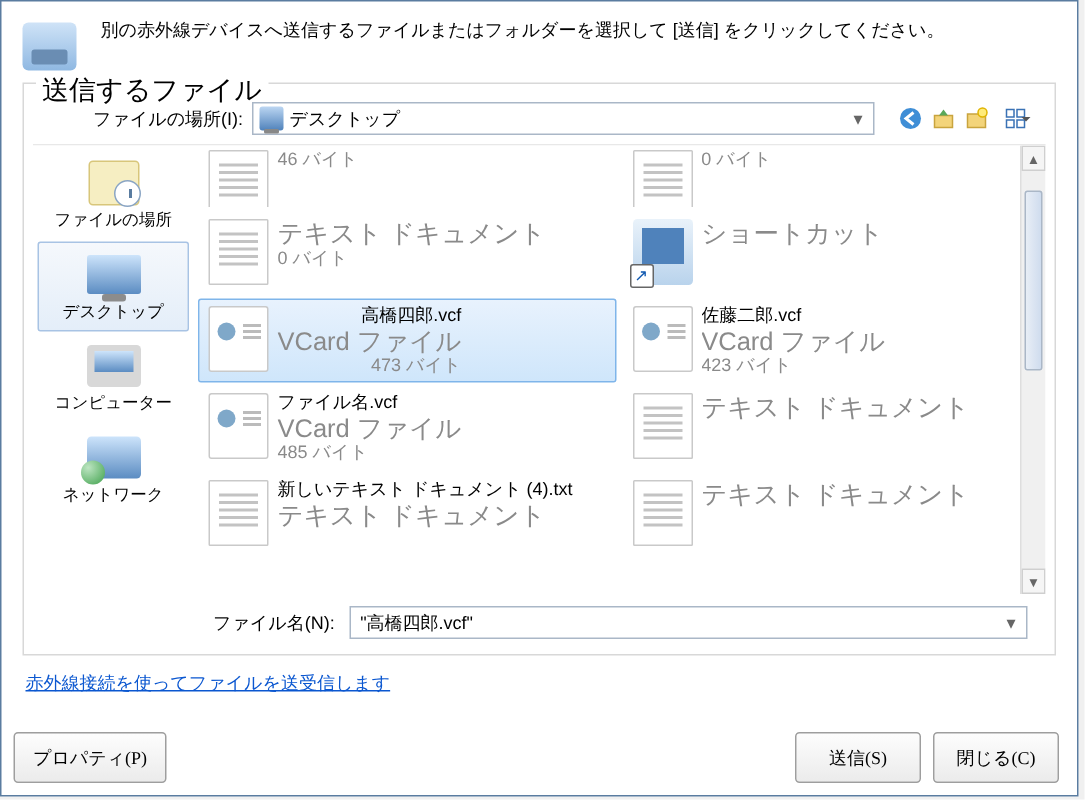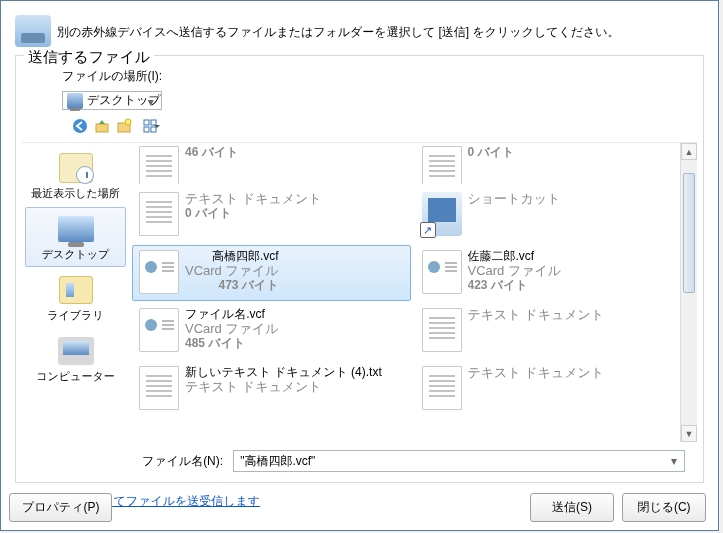--- a/index.html
+++ b/index.html
@@ -33,21 +33,21 @@
     right: 6px; top: 3px;
     width: 44px; height: 20px;
     background: linear-gradient(#e79a8f, #d4624f 45%, #c6402c 55%, #d96653);
     border: 1px solid #8a3a2e;
     border-radius: 3px;
     display:flex;align-items:center;justify-content:center;
     cursor: pointer;
   }
   .close-btn svg { width:12px;height:12px; }
   .content { padding: 12px 14px 8px 14px; }
-  .header-row { display:flex; gap:6px; align-items: flex-end; margin-bottom:8px;}
+  .header-row { display:flex; gap:16px; align-items: flex-start; margin-bottom:8px;}
   .header-icon {
     width: 36px; height: 32px; flex-shrink:0;
     background: linear-gradient(#cfe3f7,#8fb8e2);
     border-radius: 4px;
     position: relative;
     margin-top:2px;
   }
   .header-icon::before{
     content:"";position:absolute;left:6px;top:18px;width:24px;height:10px;
     background:#6a8db3;border-radius:2px;
@@ -55,29 +55,28 @@
   .header-text p { margin-bottom: 6px; color:#000; line-height:1.3;}
   .group {
     border: 1px solid #d8d8d8;
     margin-top: 4px;
     padding: 6px 6px 8px 6px;
     position: relative;
   }
   .group-label {
     position: absolute; top: -8px; left: 8px;
     background: #fff; padding: 0 4px;
-    font-size: 15px;
+    font-size: 18px;
   }
   .browser {
     margin-top: 6px;
   }
   .loc-row {
-    display:flex; align-items:flex-start; gap:6px;
+    display:flex; align-items:center; gap:6px;
     padding: 0 6px 4px 40px;
-    flex-direction: column;
   }
   .loc-label { white-space:nowrap; }
   .loc-combo {
     flex:1; display:flex;align-items:center;
     border:1px solid #aab7c7; height:22px; background:#fff;
     padding-left:4px; position:relative;
   }
   .loc-combo .drop { position:absolute;right:2px;top:2px;width:16px;height:16px;
     display:flex;align-items:center;justify-content:center;color:#666;}
   .mini-icon { width:16px;height:16px;margin-right:4px; }
@@ -136,22 +135,22 @@
   .txt-icon { background:#fff;border:1px solid #c9c9c9;border-radius:1px;}
   .txt-icon::before{content:"";position:absolute;left:6px;top:8px;right:6px;height:2px;background:#c3c3c3;box-shadow:0 5px 0 #c3c3c3,0 10px 0 #c3c3c3,0 15px 0 #c3c3c3,0 20px 0 #c3c3c3;}
   .vcf-icon { background:#fff;border:1px solid #c9c9c9;border-radius:2px;}
   .vcf-icon::after{content:"";position:absolute;left:5px;top:10px;width:12px;height:12px;border-radius:50%;background:#7fa8c9;}
   .vcf-icon::before{content:"";position:absolute;right:4px;top:11px;width:12px;height:2px;background:#bbb;box-shadow:0 4px 0 #bbb,0 8px 0 #bbb;}
   .computer-icon { background:linear-gradient(#e9f2fa,#b9d3ec);border-radius:3px;}
   .computer-icon::after{content:"";position:absolute;left:6px;top:6px;right:6px;bottom:14px;background:#4f82bb;}
   .computer-icon .shortcut-arrow{position:absolute;left:-2px;bottom:-2px;width:16px;height:16px;background:#fff;border:1px solid #666;border-radius:2px;display:flex;align-items:center;justify-content:center;font-size:11px;color:#1159b0;line-height:1;}
   .finfo { display:flex;flex-direction:column;justify-content:flex-start; overflow:hidden;}
   .fname { color:#000; white-space:normal; font-size:12px;line-height:1.15;}
-  .ftype { color:#8a8a8a; font-size:13px;line-height:1.15;}
-  .fsize { color:#8a8a8a; font-size:12px;line-height:1.15;font-weight:bold;}
+  .ftype { color:#8a8a8a; font-size:17px;line-height:1.15;}
+  .fsize { color:#8a8a8a; font-size:12px;line-height:1.15;}
   .scrollbar {
     position:absolute; right:0; top:0; bottom:0; width:17px;
     background:#f0f0f0;border-left:1px solid #dedede;
   }
   .scrollbar .sbtn{height:17px;background:#f5f5f5;border:1px solid #cfcfcf;display:flex;align-items:center;justify-content:center;font-size:9px;color:#666;}
   .scrollbar .sbtn.bot{position:absolute;bottom:0;left:0;right:0;}
   .scrollbar .thumb{position:absolute;left:2px;right:2px;top:30px;height:120px;background:linear-gradient(90deg,#e8eef6,#cfdcee);border:1px solid #aab7c7;border-radius:2px;}
   .filename-row{
     display:flex;align-items:center;gap:10px;
     padding:8px 12px 2px 120px;
@@ -162,24 +161,24 @@
     background:#fff;padding:0 6px;position:relative;
   }
   .filename-combo .drop{position:absolute;right:2px;top:2px;width:16px;height:16px;display:flex;align-items:center;justify-content:center;color:#666;}
   .link-row { padding: 10px 0 4px 2px;}
   .link-row a { color:#0b57d0;text-decoration:underline;cursor:pointer;font-size:12px;}
   .bottom-buttons{
     position:absolute;left:8px;right:12px;bottom:8px;
     display:flex;align-items:center;
   }
   .btn{
-    height:29px;min-width:84px;padding:0 12px;
+    height:18px;min-width:84px;padding:16px 12px;
     background:linear-gradient(#fdfdfd,#ebebeb);
     border:1px solid #9e9e9e;border-radius:3px;
-    font-size:12px;cursor:pointer;display:flex;align-items:center;justify-content:center;
+    font-size:12px;cursor:pointer;display:flex;align-items:center;justify-content:center;font-family:Liberation Serif, serif;
   }
   .btn + .btn{margin-left:8px;}
   .spacer{flex:1;}
 
   
   .picon .recent{width:34px;height:30px;background:#f6eec2;border:1px solid #d8c67a;border-radius:3px;position:relative;}
   .picon .recent::after{content:"";position:absolute;right:-2px;bottom:-2px;width:16px;height:16px;border-radius:50%;background:#fff;border:1px solid #8aa5c4;}
   .picon .recent::before{content:"";position:absolute;right:4px;bottom:4px;width:2px;height:6px;background:#5a7ca0;box-shadow:3px 3px 0 -1px #5a7ca0;z-index:2;}
   .picon .desktop{width:36px;height:26px;background:linear-gradient(#cde4fb,#5b8cc2);border-radius:2px;position:relative;}
   .picon .desktop::after{content:"";position:absolute;left:10px;bottom:-5px;width:16px;height:5px;background:#8c8c8c;border-radius:2px;}
@@ -247,39 +246,39 @@
           </div>
         </div>
 
         <div class="browser-body">
 
           <div class="places">
             <div class="place-item">
               <div class="picon">
                   <div class="recent"></div>
                 </div>
-              <div class="plabel">最近表示した場所</div>
+              <div class="plabel">ファイルの場所</div>
             </div>
             <div class="place-item active">
               <div class="picon">
                   <div class="desktop"></div>
                 </div>
               <div class="plabel">デスクトップ</div>
             </div>
             <div class="place-item">
               <div class="picon">
-                  <div class="library"></div>
-                </div>
-              <div class="plabel">ライブラリ</div>
+                  <div class="computer"></div>
+                </div>
+              <div class="plabel">コンピューター</div>
             </div>
             <div class="place-item">
               <div class="picon">
-                  <div class="computer"></div>
-                </div>
-              <div class="plabel">コンピューター</div>
+                  <div class="network"></div>
+                </div>
+              <div class="plabel">ネットワーク</div>
             </div>
           </div>
 
           <div class="filelist" id="filelist">
             <div class="file-item dimhead">
                 <div class="ficon txt-icon"></div>
                 <div class="finfo">
                   <div class="fname"></div>
                   <div class="ftype"></div>
                   <div class="fsize">46 バイト</div>

